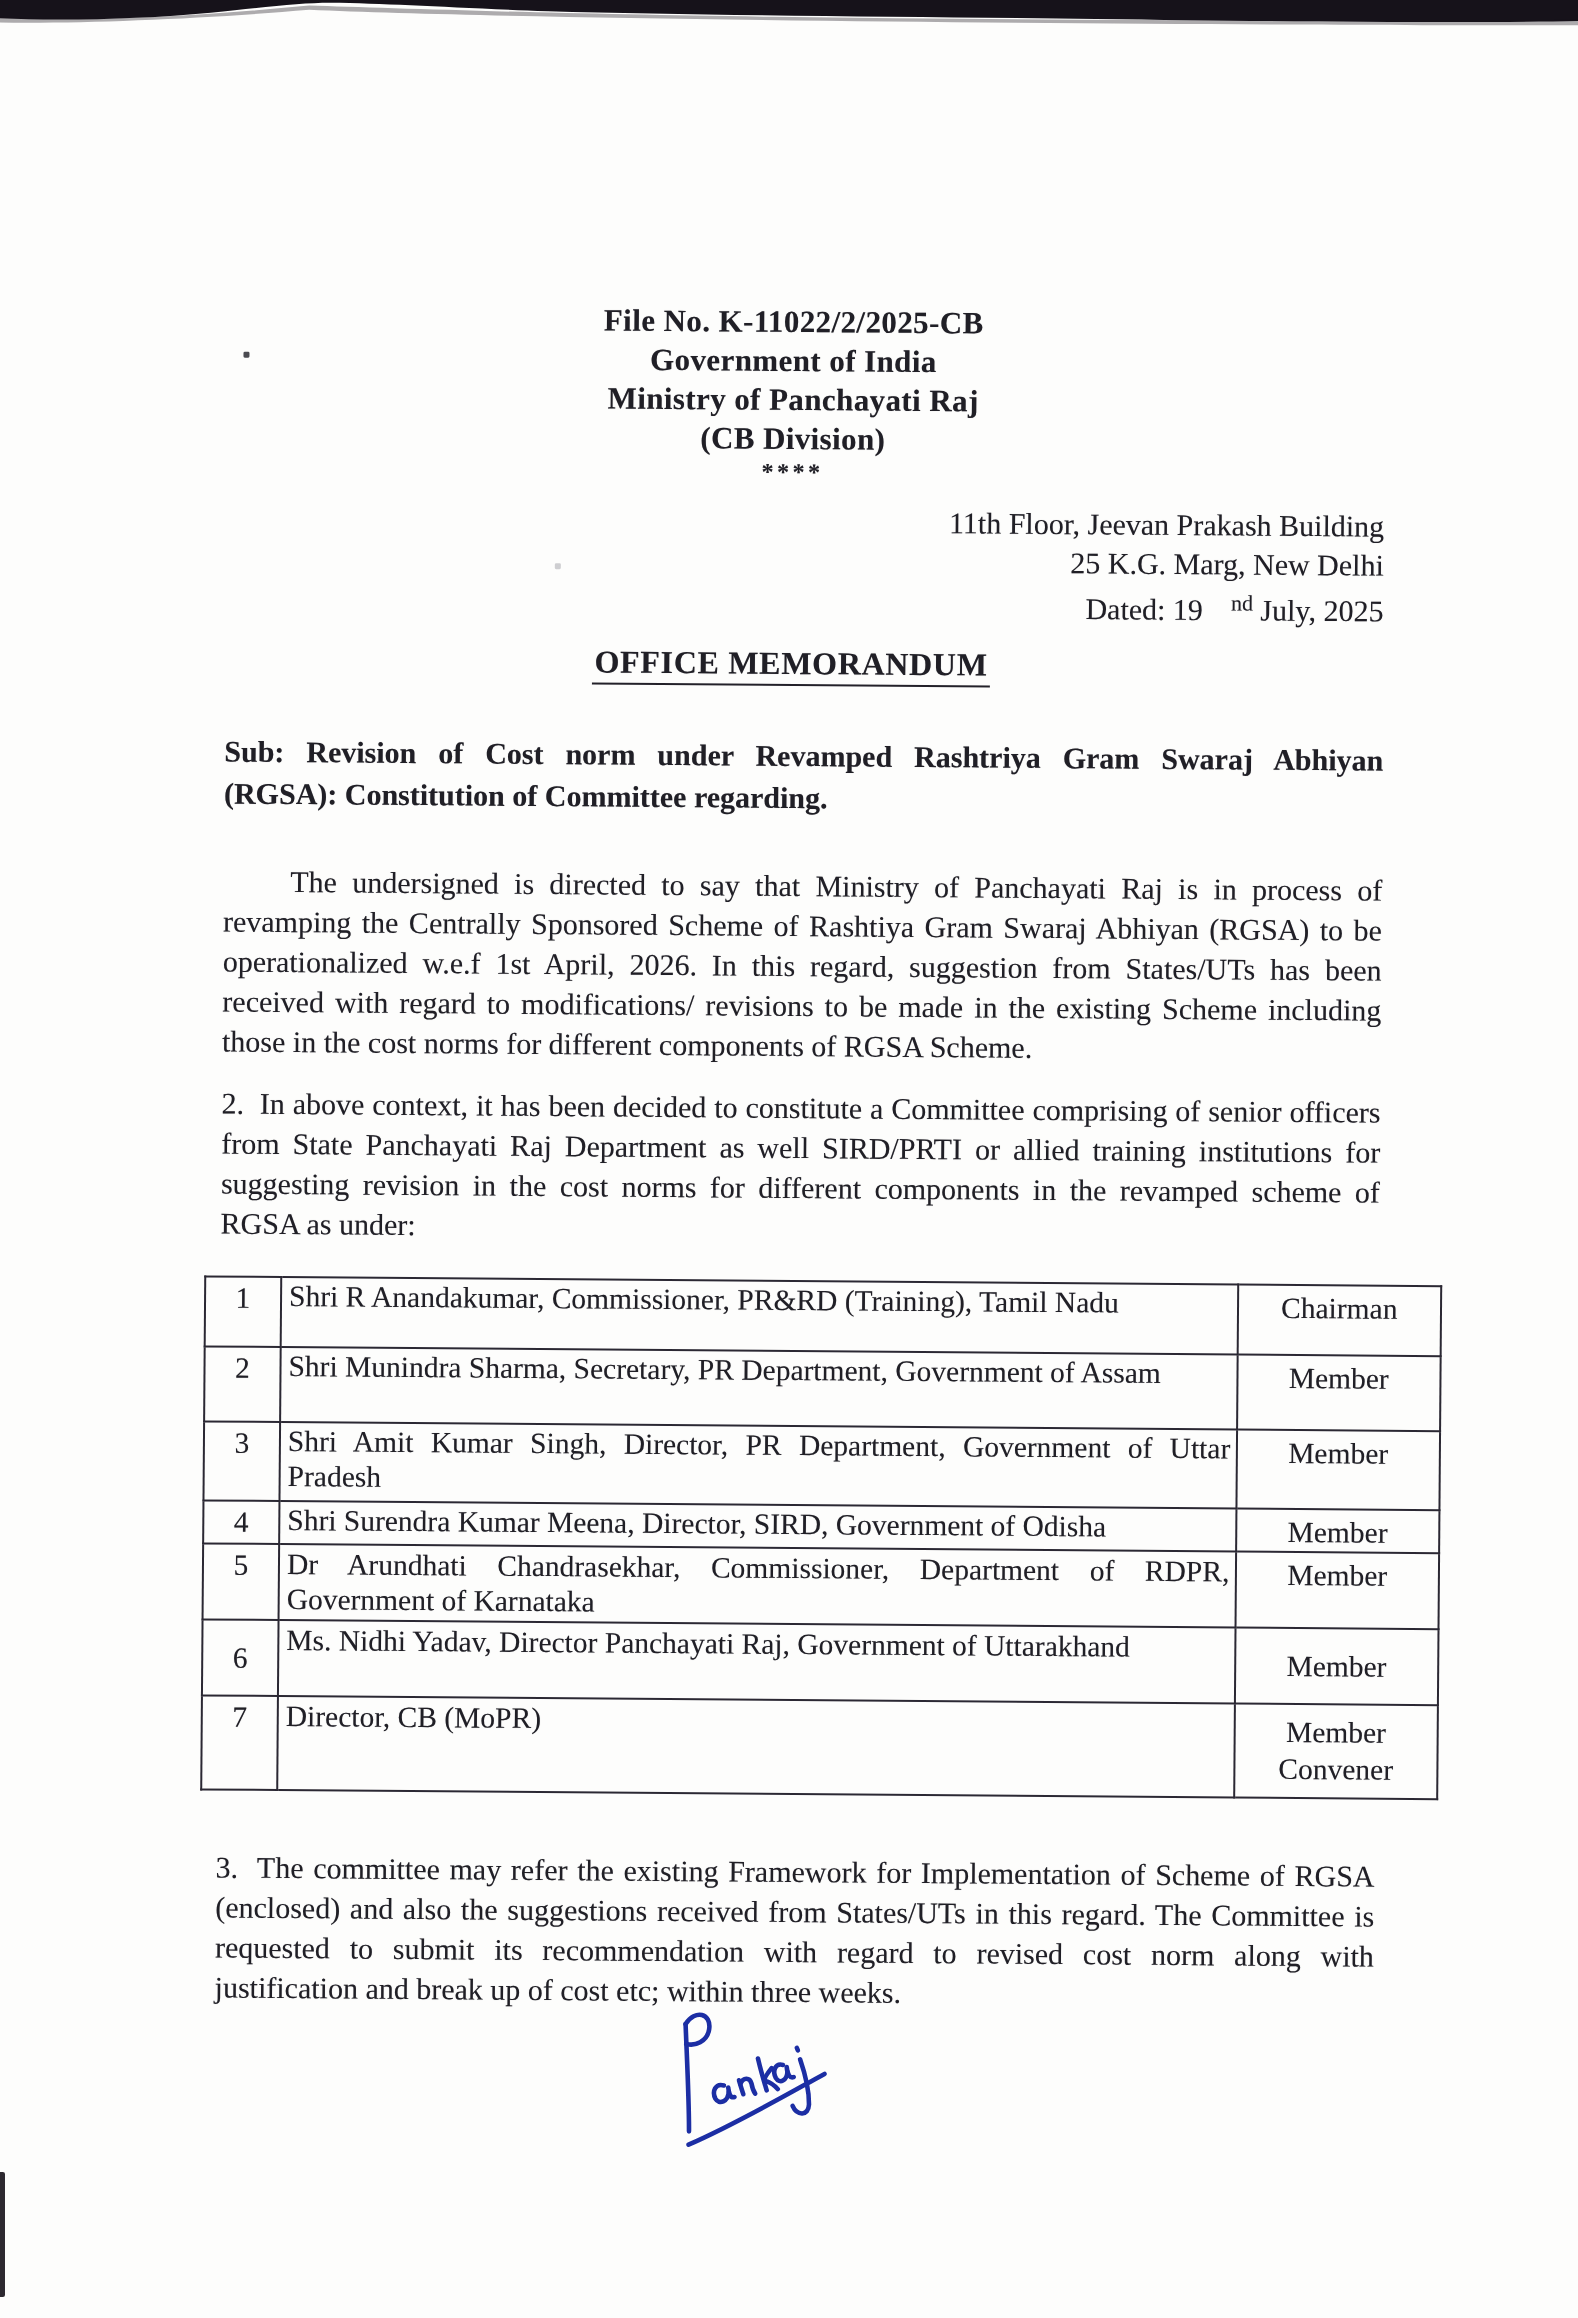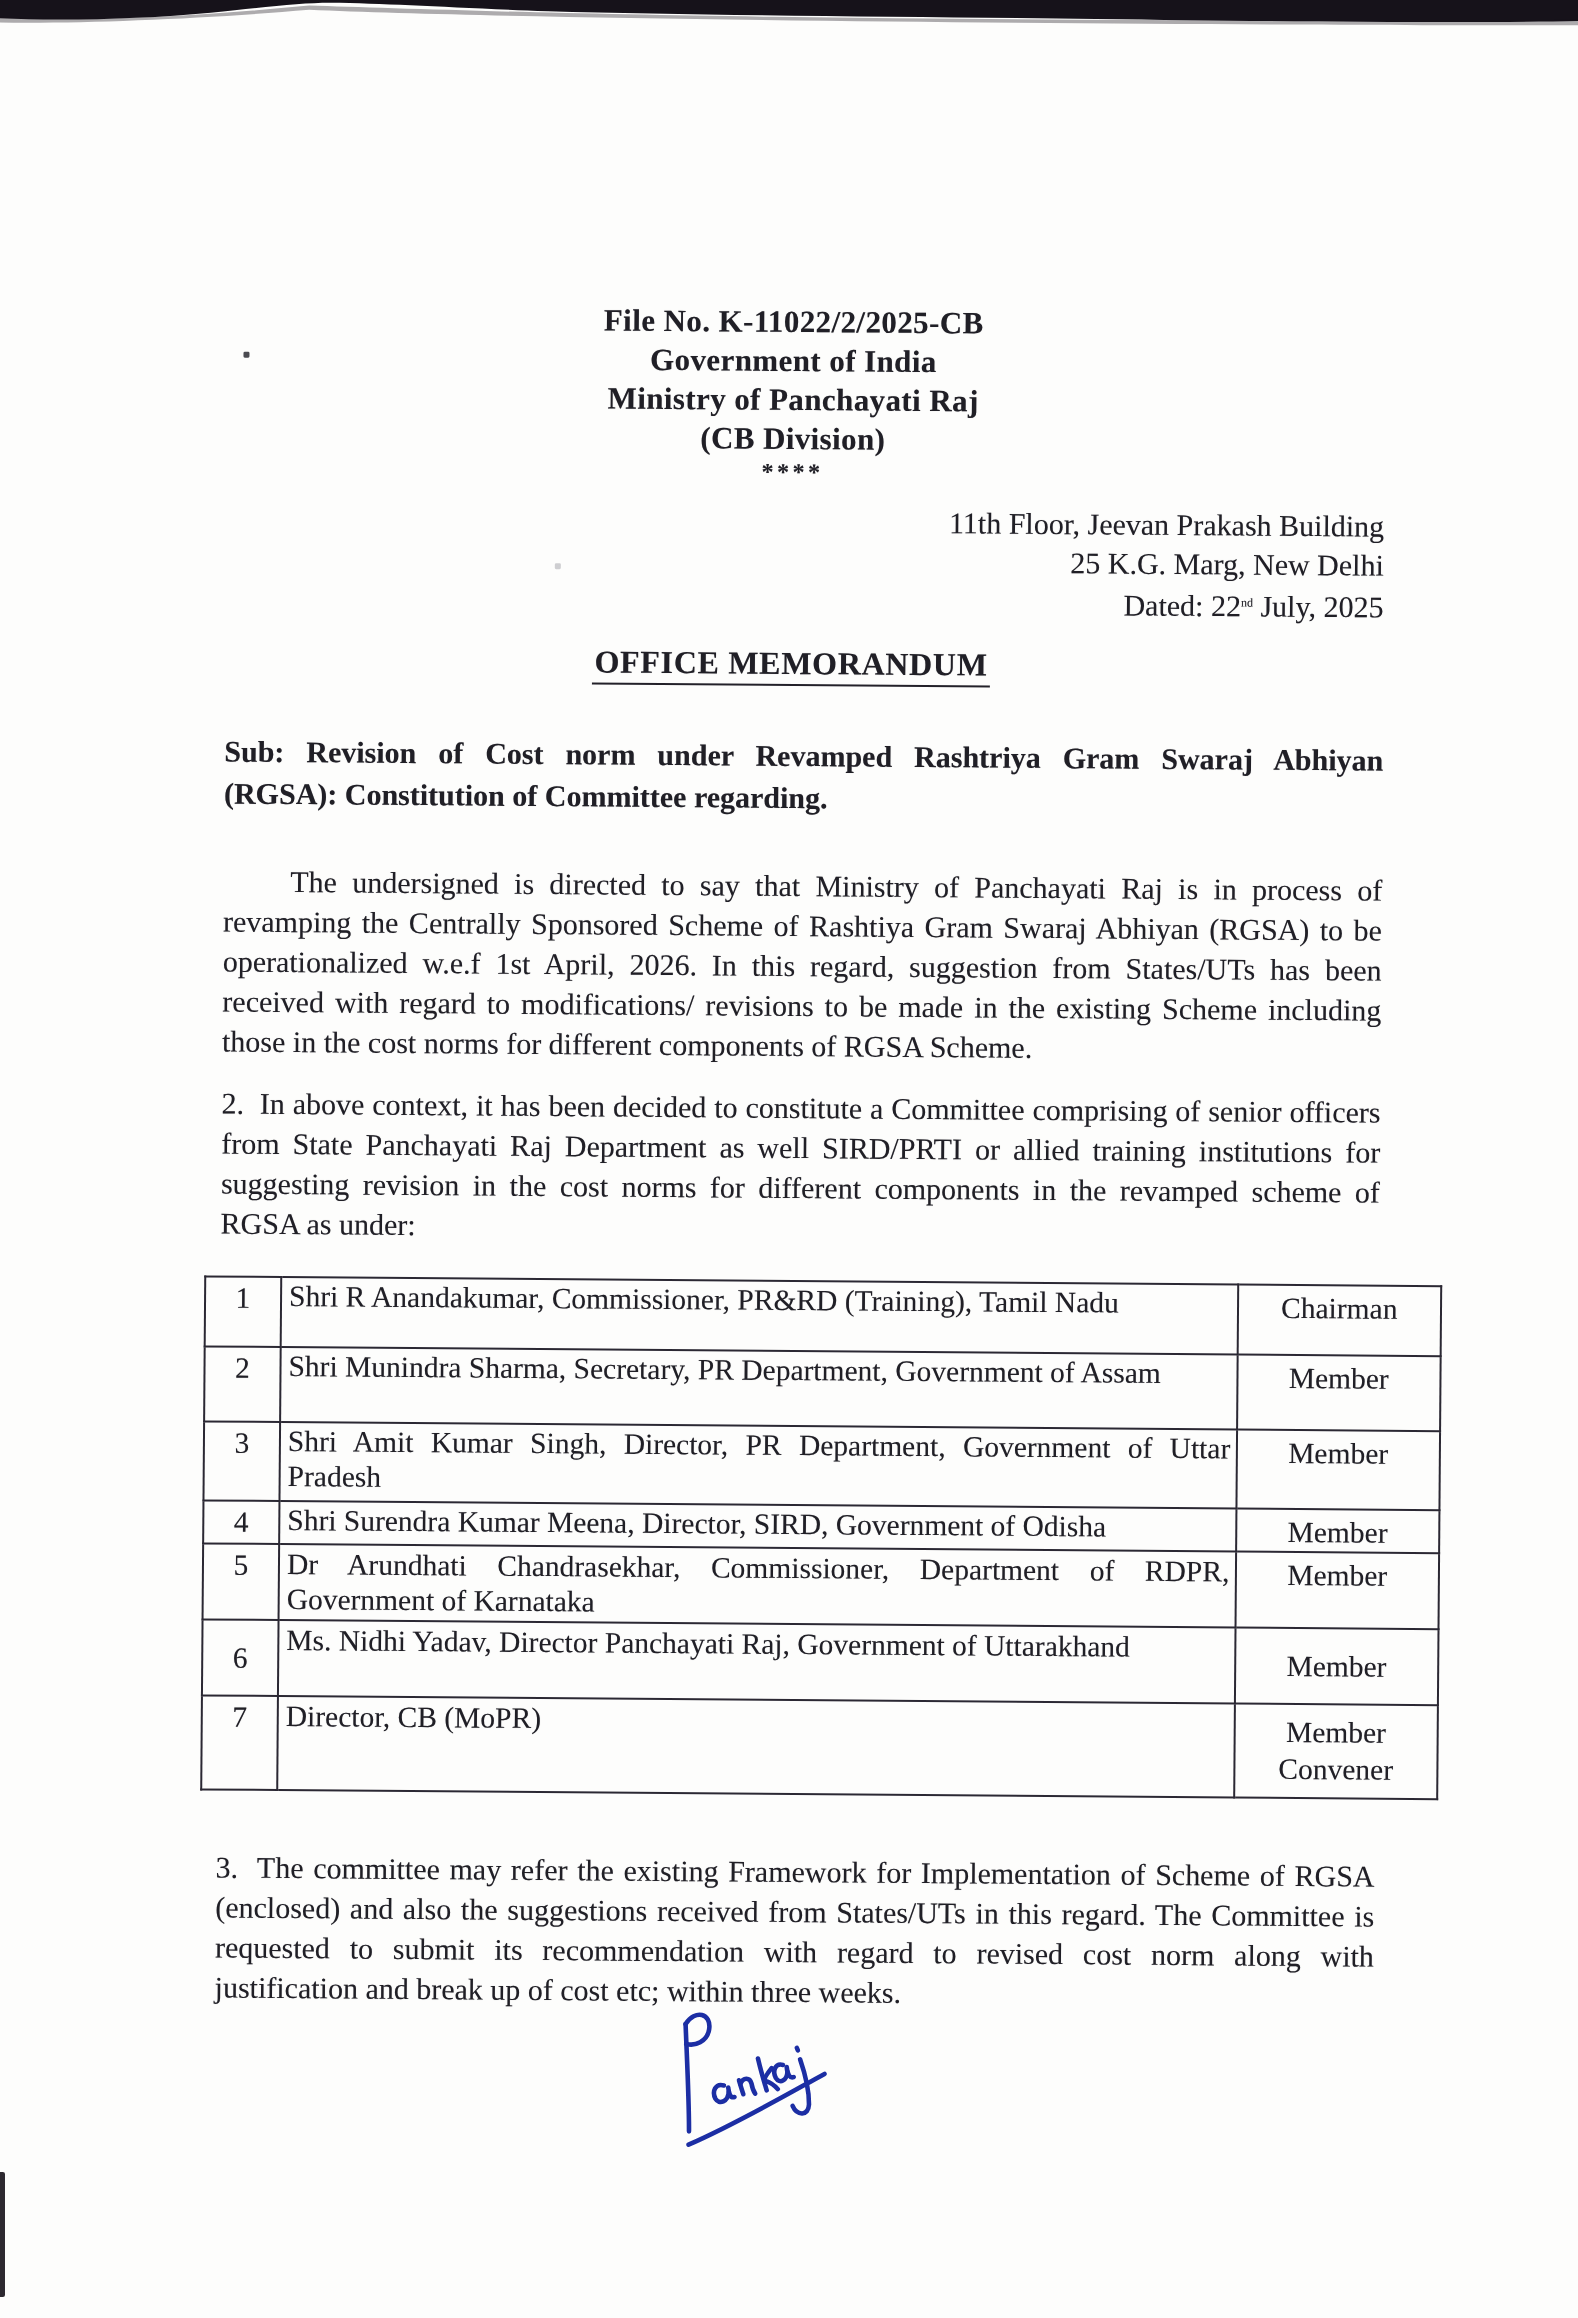--- a/index.html
+++ b/index.html
@@ -36,21 +36,21 @@
     position: absolute; top: 302px; left: 0; width: 100%;
     text-align: center; font-weight: bold;
     font-size: 31px; line-height: 39px; letter-spacing: 0.4px;
   }
   .stars { font-size: 24px; line-height: 29.5px; letter-spacing: 3.5px; }
 
   .address-block {
     position: absolute; top: 502px; right: 197px;
     text-align: right; font-size: 30px; line-height: 39px;
   }
-  .address-block sup { font-size: 12px; vertical-align: 9.8px; }
+  .address-block sup { font-size: 22px; vertical-align: 9.8px; margin-left: 28px; }
 
   .om-title-wrap { position: absolute; top: 645px; left: 0; width: 100%; text-align: center; }
   .om-title {
     display: inline-block; font-weight: bold; font-size: 32px;
     border-bottom: 2.8px solid #232129; padding: 0 2.8px 2.1px; letter-spacing: 0.7px;
   }
 
   .subject {
     position: absolute; top: 735px; left: 223px; width: 1159px;
     font-weight: bold; font-size: 30px; line-height: 42px;
@@ -106,21 +106,21 @@
     <div>File No. K-11022/2/2025-CB</div>
     <div>Government of India</div>
     <div>Ministry of Panchayati Raj</div>
     <div>(CB Division)</div>
     <div class="stars">****</div>
   </div>
 
   <div class="address-block">
     <div>11th Floor, Jeevan Prakash Building</div>
     <div>25 K.G. Marg, New Delhi</div>
-    <div><span>Dated: 22</span><sup>nd</sup><span> July, 2025</span></div>
+    <div><span>Dated: 19</span><sup>nd</sup><span> July, 2025</span></div>
   </div>
 
   <div class="om-title-wrap">
     <span class="om-title">OFFICE MEMORANDUM</span>
   </div>
 
   <div class="subject">
     <div class="subject-line1">Sub: Revision of Cost norm under Revamped Rashtriya Gram Swaraj Abhiyan</div>
     <div class="subject-line2">(RGSA): Constitution of Committee regarding.</div>
   </div>

